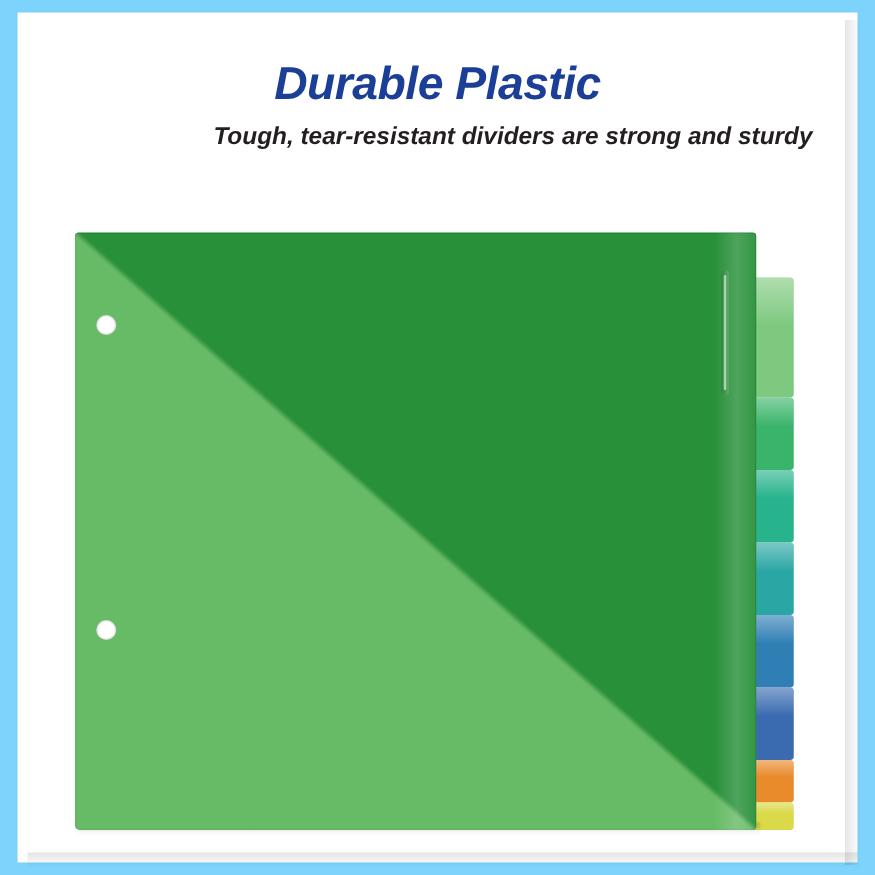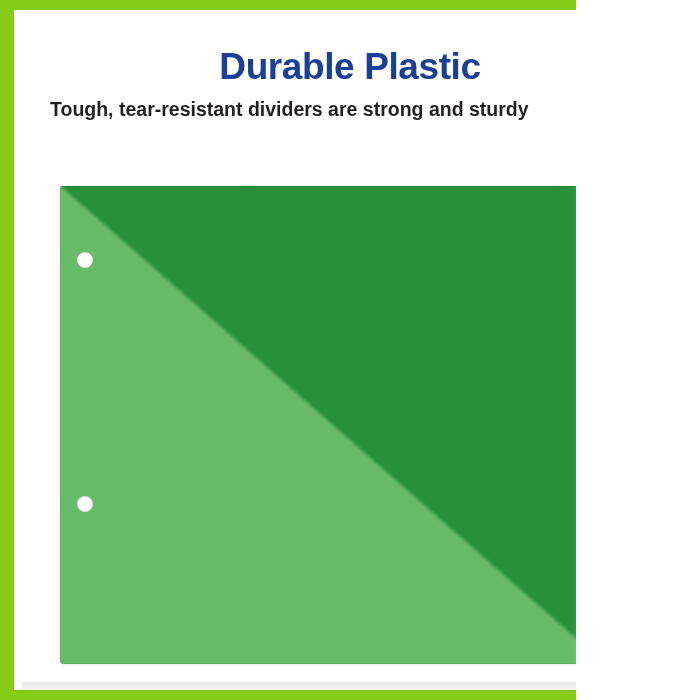--- a/index.html
+++ b/index.html
@@ -8,24 +8,25 @@
     background: #ffffff;
   }
   body {
     width: 700px;
     height: 700px;
     font-family: "Liberation Sans", sans-serif;
     overflow: hidden;
   }
   #stage {
     position: relative;
-    width: 576px;
+    width: 700px;
     height: 700px;
-    background: #84cc16;
+    background: #7dd3fc;
     overflow: hidden;
+    font-style: italic;
   }
   
   #card {
     position: absolute;
     left: 14px;
     top: 10px;
     width: 672px;
     height: 680px;
     background: #ffffff;
     box-shadow: 0 0 0 1px rgba(0,0,0,0.02);
@@ -58,21 +59,21 @@
     font-weight: bold;
     letter-spacing: -0.4px;
     color: #1b3f96;
     font-family: "Liberation Sans", sans-serif;
   }
   #subhead {
     position: absolute;
     left: 50px;
     top: 96px;
     width: 600px;
-    text-align: left;
+    text-align: right;
     font-size: 19.5px;
     font-weight: bold;
     line-height: 26px;
     color: #231f20;
     font-family: "Liberation Sans", sans-serif;
   }
 
   
   #product {
     position: absolute;

